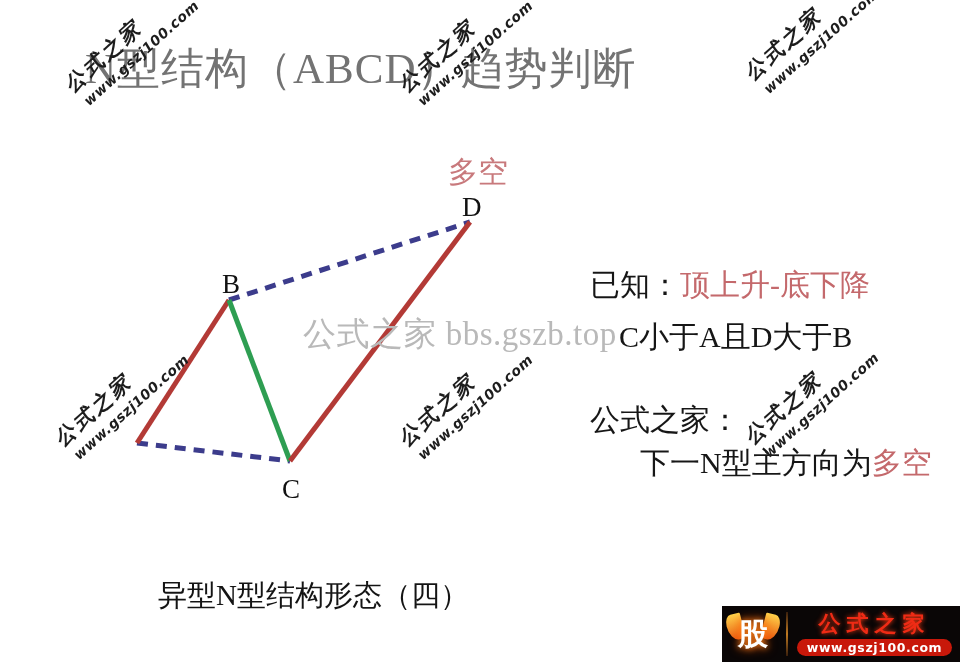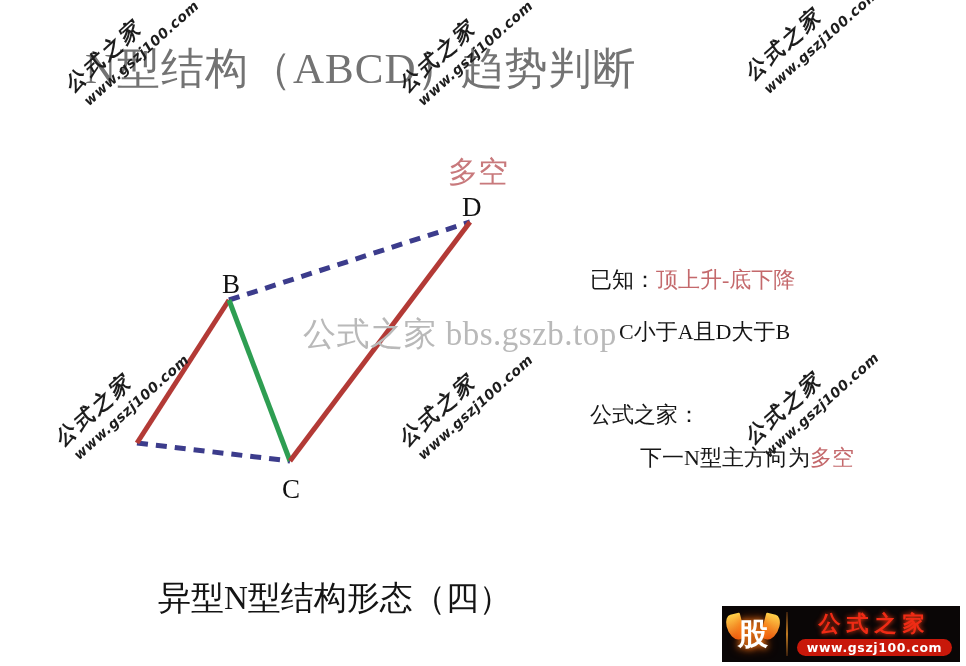--- a/index.html
+++ b/index.html
@@ -54,35 +54,35 @@
     color: #c8797c;
     white-space: nowrap;
     font-family: "Liberation Sans", "DejaVu Sans", sans-serif;
   }
 
   
   .rtext {
     position: absolute;
     white-space: nowrap;
     color: #161616;
-    font-size: 22px;
+    font-size: 30px;
     font-family: "Liberation Serif", "DejaVu Serif", serif;
   }
   #known-line   { left: 590px; top: 265px; }
   #cond-line    { left: 619px; top: 317px; }
   #judge-label  { left: 590px; top: 400px; }
   #judge-value  { left: 640px; top: 443px; }
   .red-ink { color: #c4696c; }
 
   
   #caption {
     position: absolute;
     left: 158px;
     top: 576px;
-    font-size: 33px;
+    font-size: 29px;
     color: #141414;
     white-space: nowrap;
     font-family: "Liberation Serif", "DejaVu Serif", serif;
   }
 
   
   #center-watermark {
     position: absolute;
     left: 303px;
     top: 312px;

